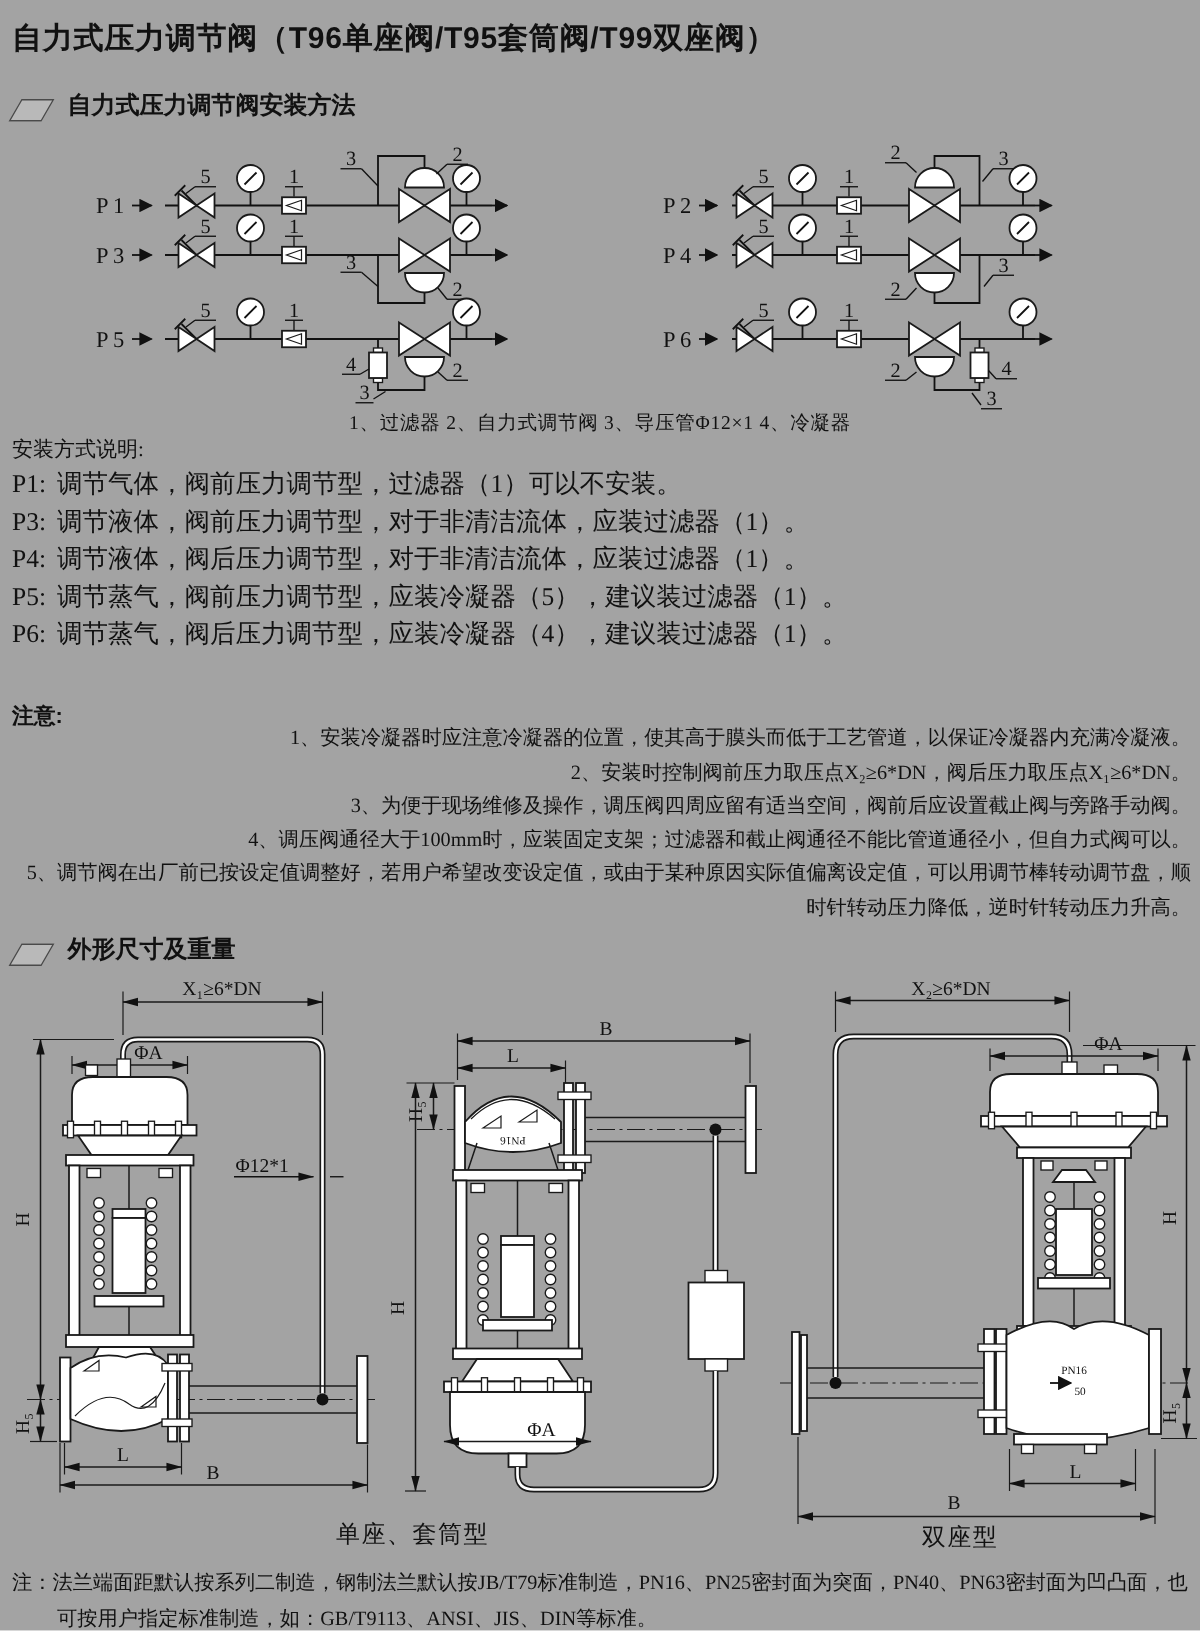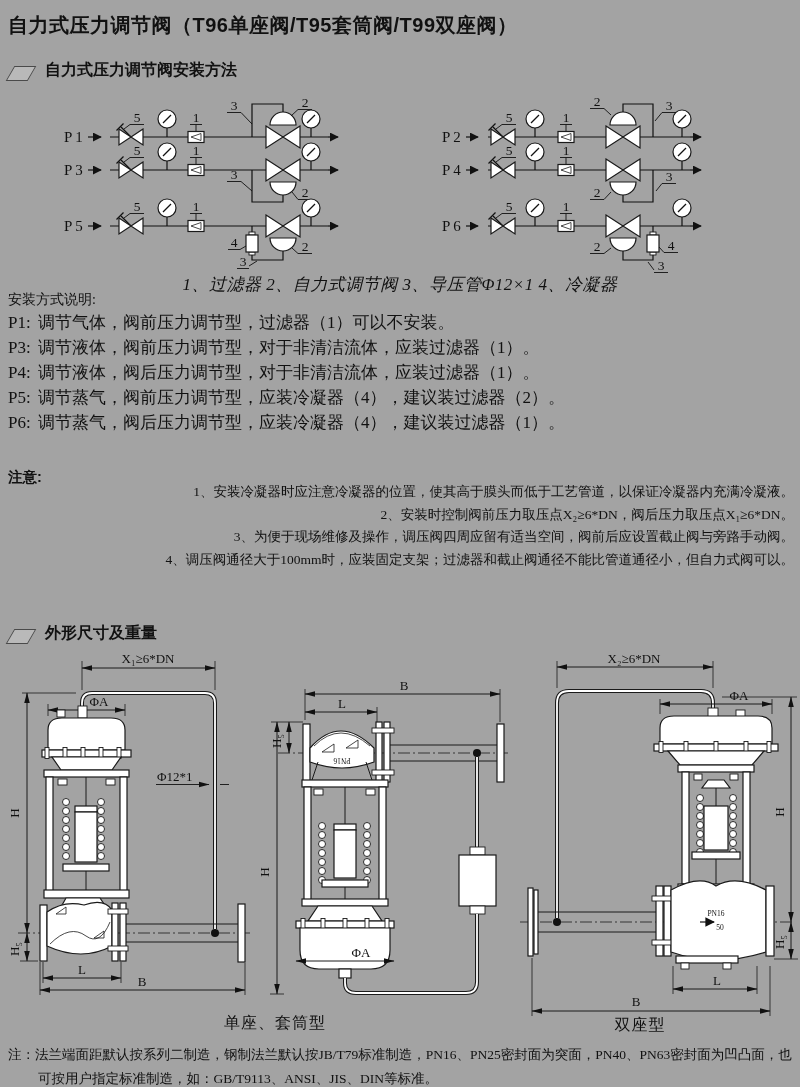--- a/index.html
+++ b/index.html
@@ -3,21 +3,21 @@
 <meta charset="utf-8">
 <style>
   html,body{margin:0;padding:0;background:#fff;}
   .page{position:relative;width:800px;height:1087px;background:#a3a3a3;overflow:hidden;
         font-family:"Liberation Serif","DejaVu Serif",serif;color:#111;}
   .title{position:absolute;left:8px;top:12px;font-family:"Liberation Sans","DejaVu Sans",sans-serif;
          font-weight:bold;font-size:20px;letter-spacing:0.5px;}
   .sec-head{position:absolute;display:flex;align-items:flex-end;gap:13px;
             font-family:"Liberation Sans","DejaVu Sans",sans-serif;font-weight:bold;font-size:16px;}
   .para-icon{width:20px;height:13px;background:#b9b9b9;border:1.5px solid #4a4a4a;transform:skewX(-30deg);margin-left:6px;}
-  .legend{position:absolute;top:273px;left:0;width:100%;text-align:center;font-size:17px;letter-spacing:0.5px;font-style:italic;}
+  .legend{position:absolute;top:273px;left:0;width:100%;text-align:center;font-size:13px;letter-spacing:0.5px;}
   .intro{position:absolute;left:8px;top:291px;font-size:14px;}
   .plist{position:absolute;left:8px;top:311px;font-size:17px;line-height:24.9px;width:780px;}
   .p-label{display:inline-block;width:30px;}
   .notice-title{position:absolute;left:8px;top:468px;font-family:"Liberation Sans","DejaVu Sans",sans-serif;
                 font-weight:bold;font-size:14.5px;}
   .nlist{position:absolute;left:8px;top:481px;font-size:13.5px;line-height:22.6px;width:786px;}
   .nlist .n-item{padding-left:21px;text-indent:-21px;text-align:right;}
   .caption{position:absolute;font-size:16px;letter-spacing:1px;text-align:center;}
   .cap-left{left:170px;top:1013px;width:210px;}
   .cap-right{left:565px;top:1015px;width:150px;}
@@ -322,30 +322,31 @@
   </svg>
 
   <div class="legend">1、过滤器 2、自力式调节阀 3、导压管Φ12×1  4、冷凝器</div>
 
   <div class="intro">安装方式说明:</div>
 
   <div class="plist">
     <div><span class="p-label">P1:</span><span>调节气体，阀前压力调节型，过滤器（1）可以不安装。</span></div>
     <div><span class="p-label">P3:</span><span>调节液体，阀前压力调节型，对于非清洁流体，应装过滤器（1）。</span></div>
     <div><span class="p-label">P4:</span><span>调节液体，阀后压力调节型，对于非清洁流体，应装过滤器（1）。</span></div>
-    <div><span class="p-label">P5:</span><span>调节蒸气，阀前压力调节型，应装冷凝器（4），建议装过滤器（2）。</span></div>
+    <div><span class="p-label">P5:</span><span>调节蒸气，阀前压力调节型，应装冷凝器（5），建议装过滤器（1）。</span></div>
     <div><span class="p-label">P6:</span><span>调节蒸气，阀后压力调节型，应装冷凝器（4），建议装过滤器（1）。</span></div>
   </div>
 
   <div class="notice-title">注意:</div>
   <div class="nlist">
     <div class="n-item">1、安装冷凝器时应注意冷凝器的位置，使其高于膜头而低于工艺管道，以保证冷凝器内充满冷凝液。</div>
     <div class="n-item">2、安装时控制阀前压力取压点X₂≥6*DN，阀后压力取压点X₁≥6*DN。</div>
     <div class="n-item">3、为便于现场维修及操作，调压阀四周应留有适当空间，阀前后应设置截止阀与旁路手动阀。</div>
     <div class="n-item">4、调压阀通径大于100mm时，应装固定支架；过滤器和截止阀通径不能比管道通径小，但自力式阀可以。</div>
+    <div class="n-item">5、调节阀在出厂前已按设定值调整好，若用户希望改变设定值，或由于某种原因实际值偏离设定值，可以用调节棒转动调节盘，顺时针转动压力降低，逆时针转动压力升高。</div>
   </div>
 
   <div class="sec-head" style="left:4px;top:623px;">
     <span class="para-icon"></span>
     <span>外形尺寸及重量</span>
   </div>
 
   <svg width="800" height="375" viewBox="0 645 800 375" style="top:645px;">
     <defs>
       <marker id="da" viewBox="0 0 12 8" refX="11.5" refY="4" markerWidth="11" markerHeight="7" orient="auto-start-reverse">

